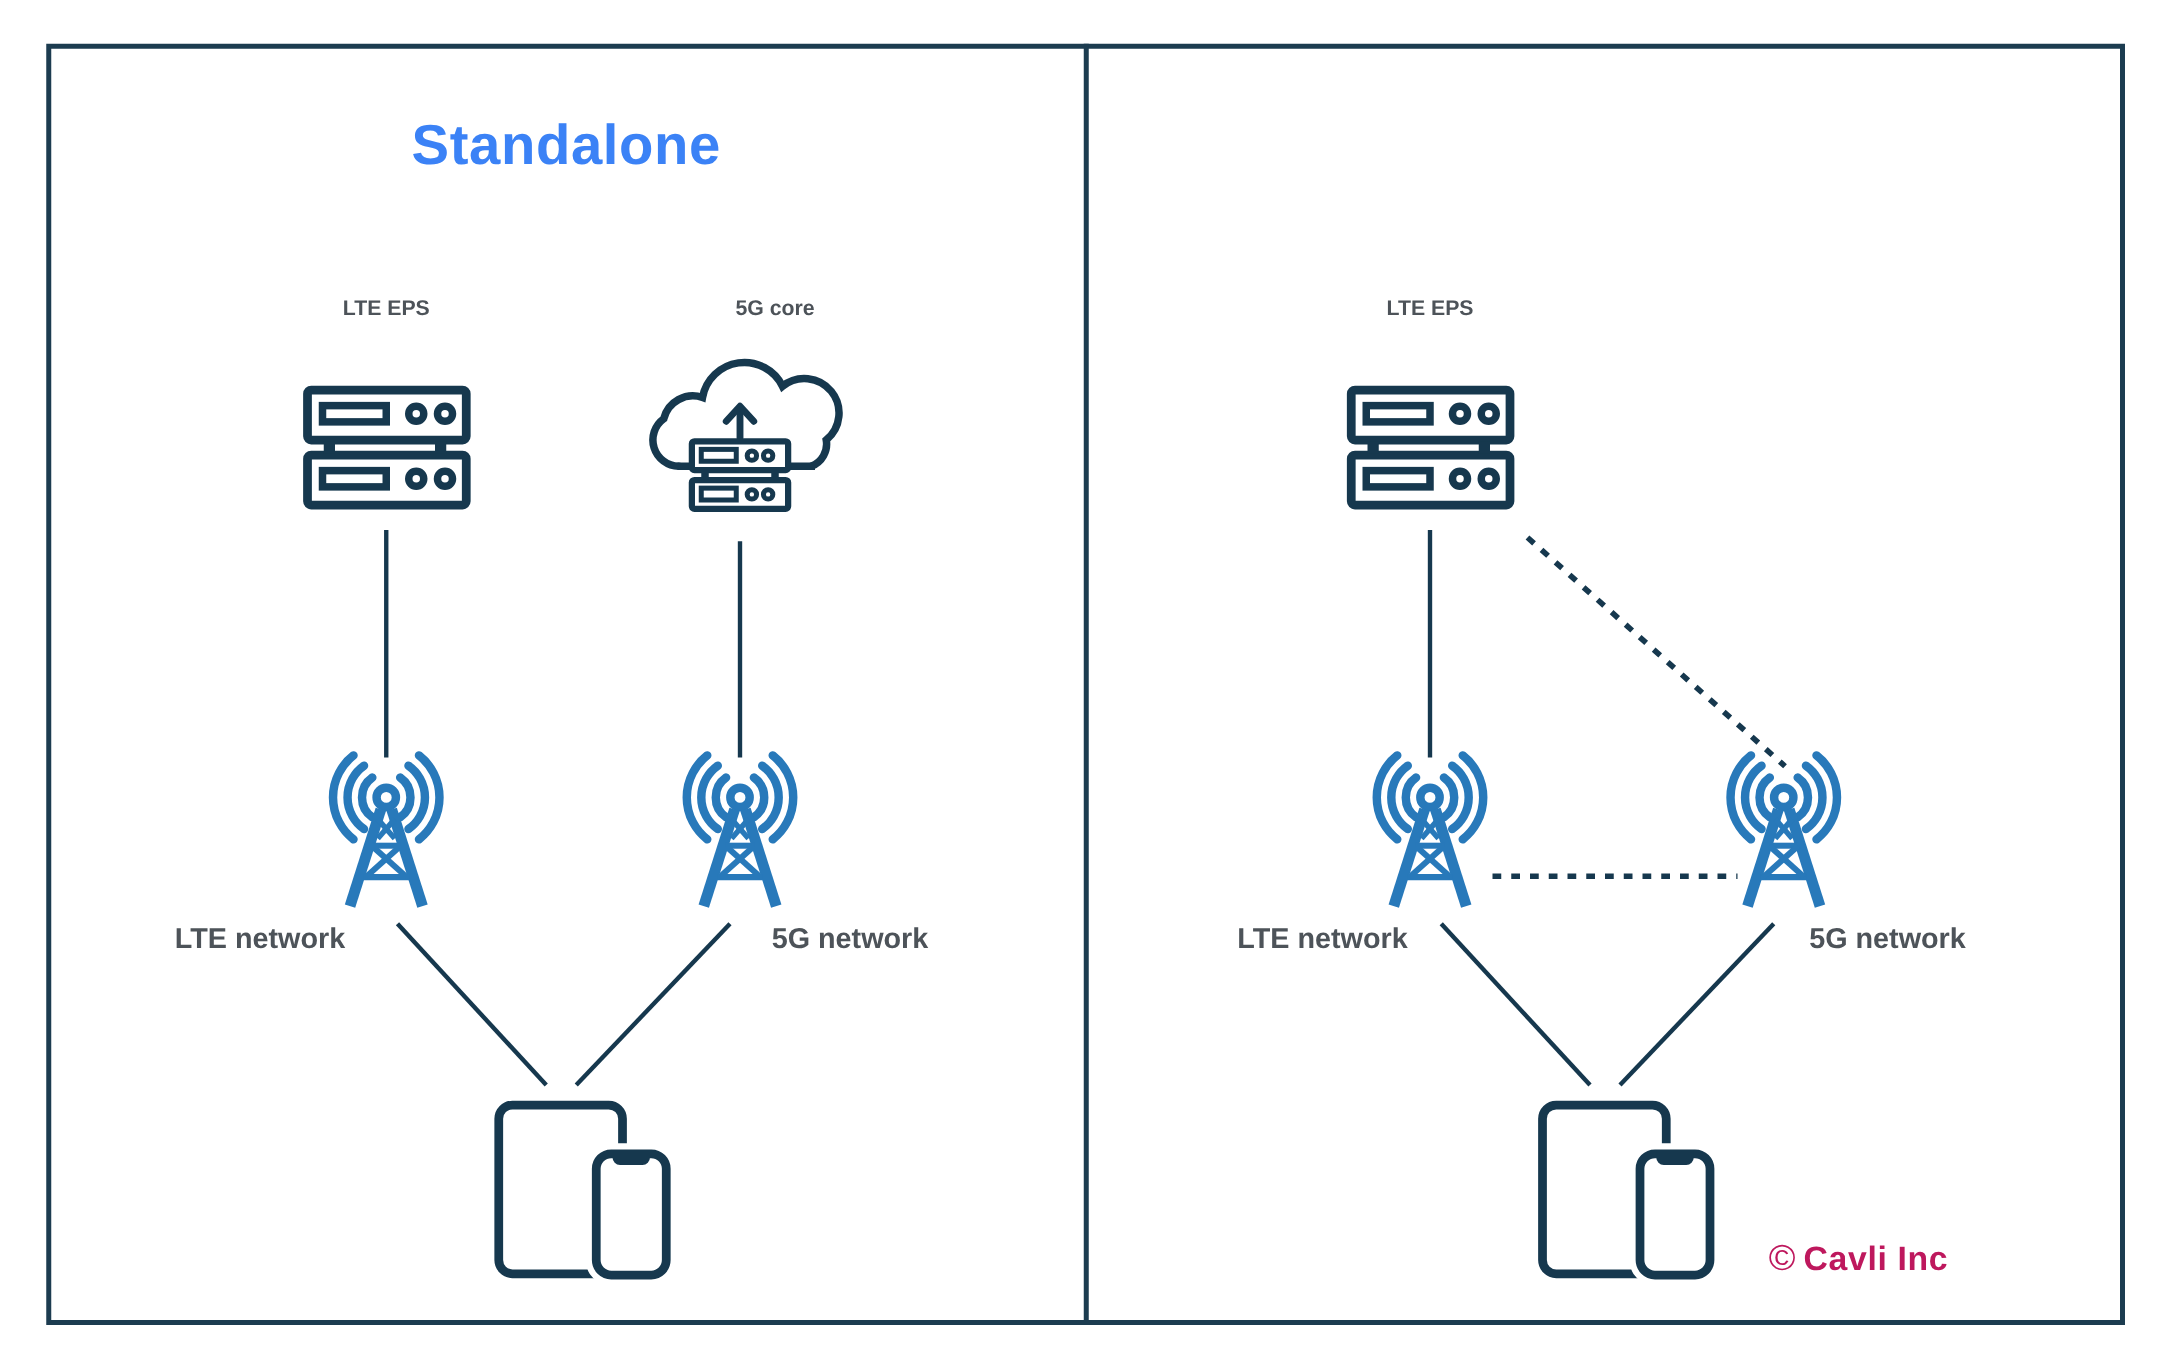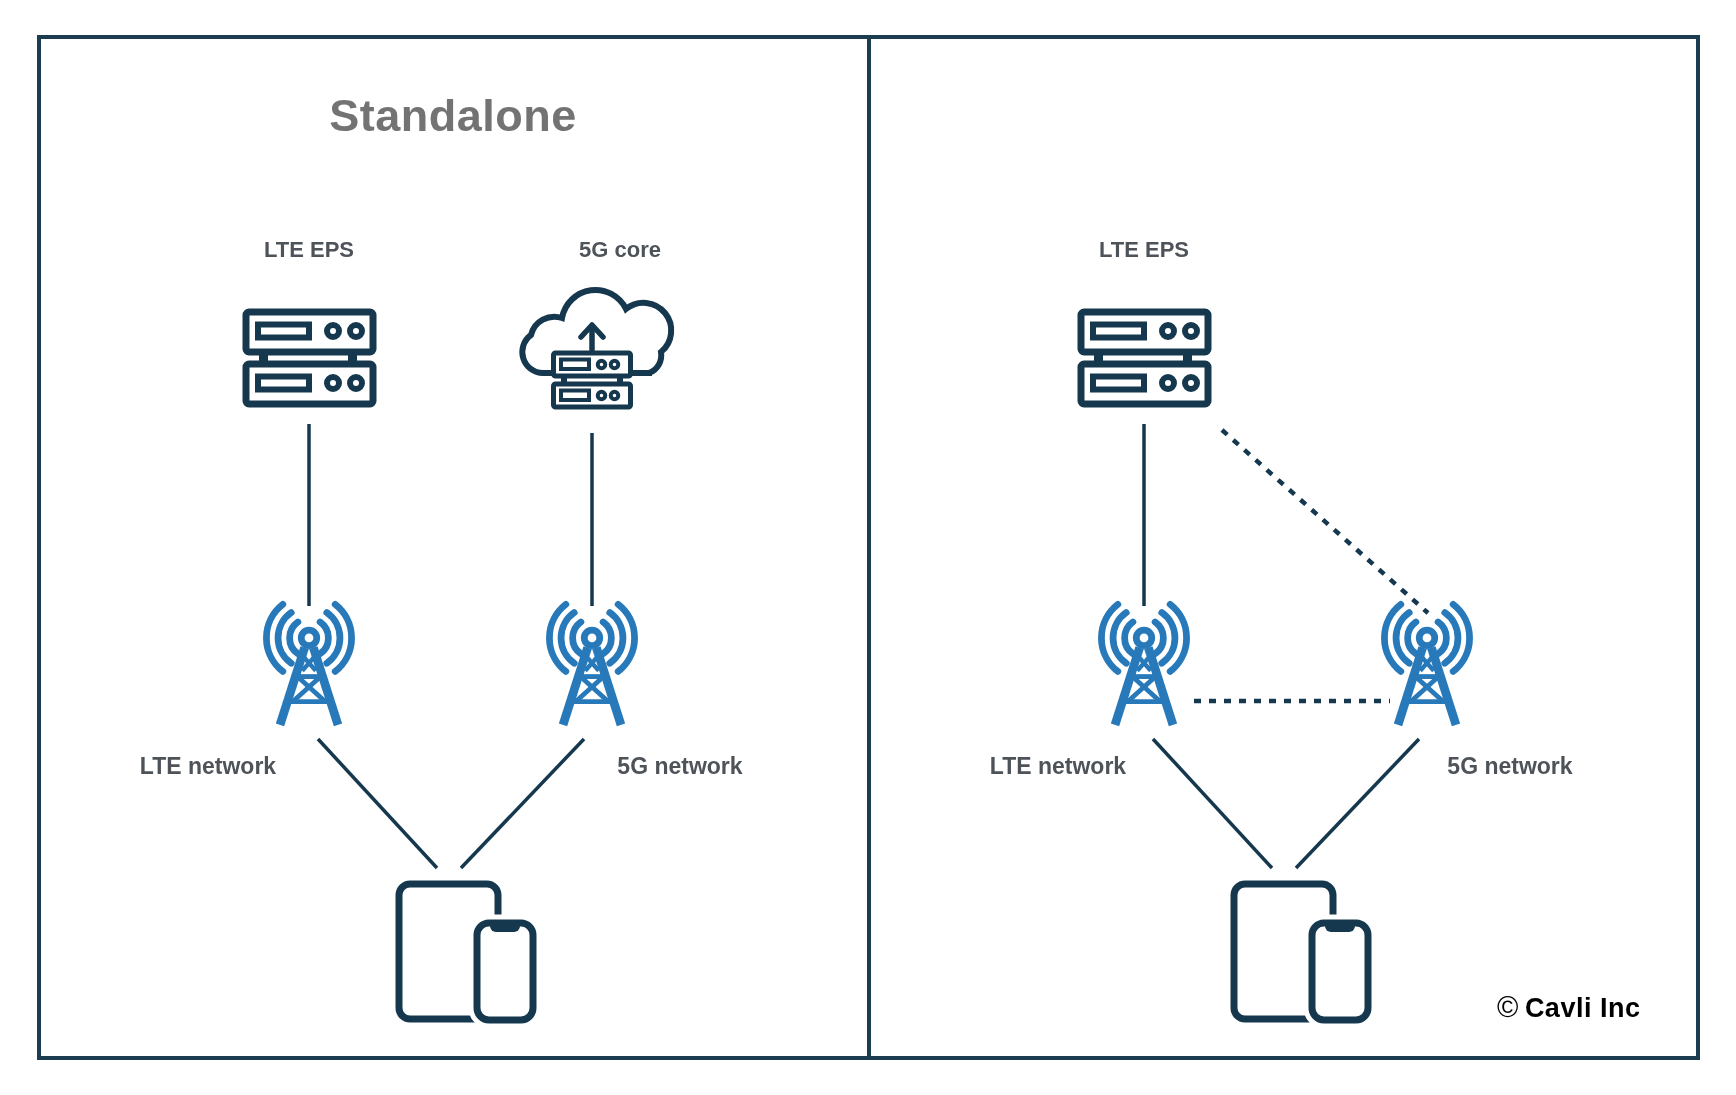--- a/index.html
+++ b/index.html
@@ -9,38 +9,38 @@
   }
   .frame{
     position:absolute;left:37px;top:35px;width:1655px;height:1017px;
     border:4px solid #1c3c50;background:#ffffff;
   }
   .divider{
     position:absolute;left:867px;top:35px;width:4px;height:1025px;background:#1c3c50;
   }
   .title{
     position:absolute;top:90px;text-align:center;
-    font-size:45px;font-weight:600;color:#737373;letter-spacing:.5px;
+    font-size:45px;font-weight:600;color:#3b82f6;letter-spacing:.5px;
   }
   .title.left{left:37px;width:832px;}
   .title.right{left:869px;width:831px;}
   .node-label{
     position:absolute;top:237px;width:200px;text-align:center;
-    font-size:22px;font-weight:600;color:#4d5359;
+    font-size:17px;font-weight:600;color:#4d5359;
   }
   .net-label{
     position:absolute;top:737px;width:230px;text-align:center;
-    font-size:23px;font-weight:600;color:#4d5359;margin-top:16px;
+    font-size:23px;font-weight:600;color:#4d5359;
   }
   .icon{position:absolute;}
   svg{display:block;overflow:visible;}
   #wires{position:absolute;left:0;top:0;pointer-events:none;}
   .watermark{
-    position:absolute;left:1497px;top:991px;width:220px;
-    font-size:27px;font-weight:600;color:#000000;letter-spacing:.5px;
+    position:absolute;left:1415px;top:991px;width:220px;
+    font-size:27px;font-weight:600;color:#be185d;letter-spacing:.5px;
   }
   .watermark .csym{font-weight:400;margin-right:6px;font-size:29px;}
 </style>
 </head>
 <body>
 
 <div id="stage">
 
   <div class="frame"></div>
   <div class="divider"></div>

